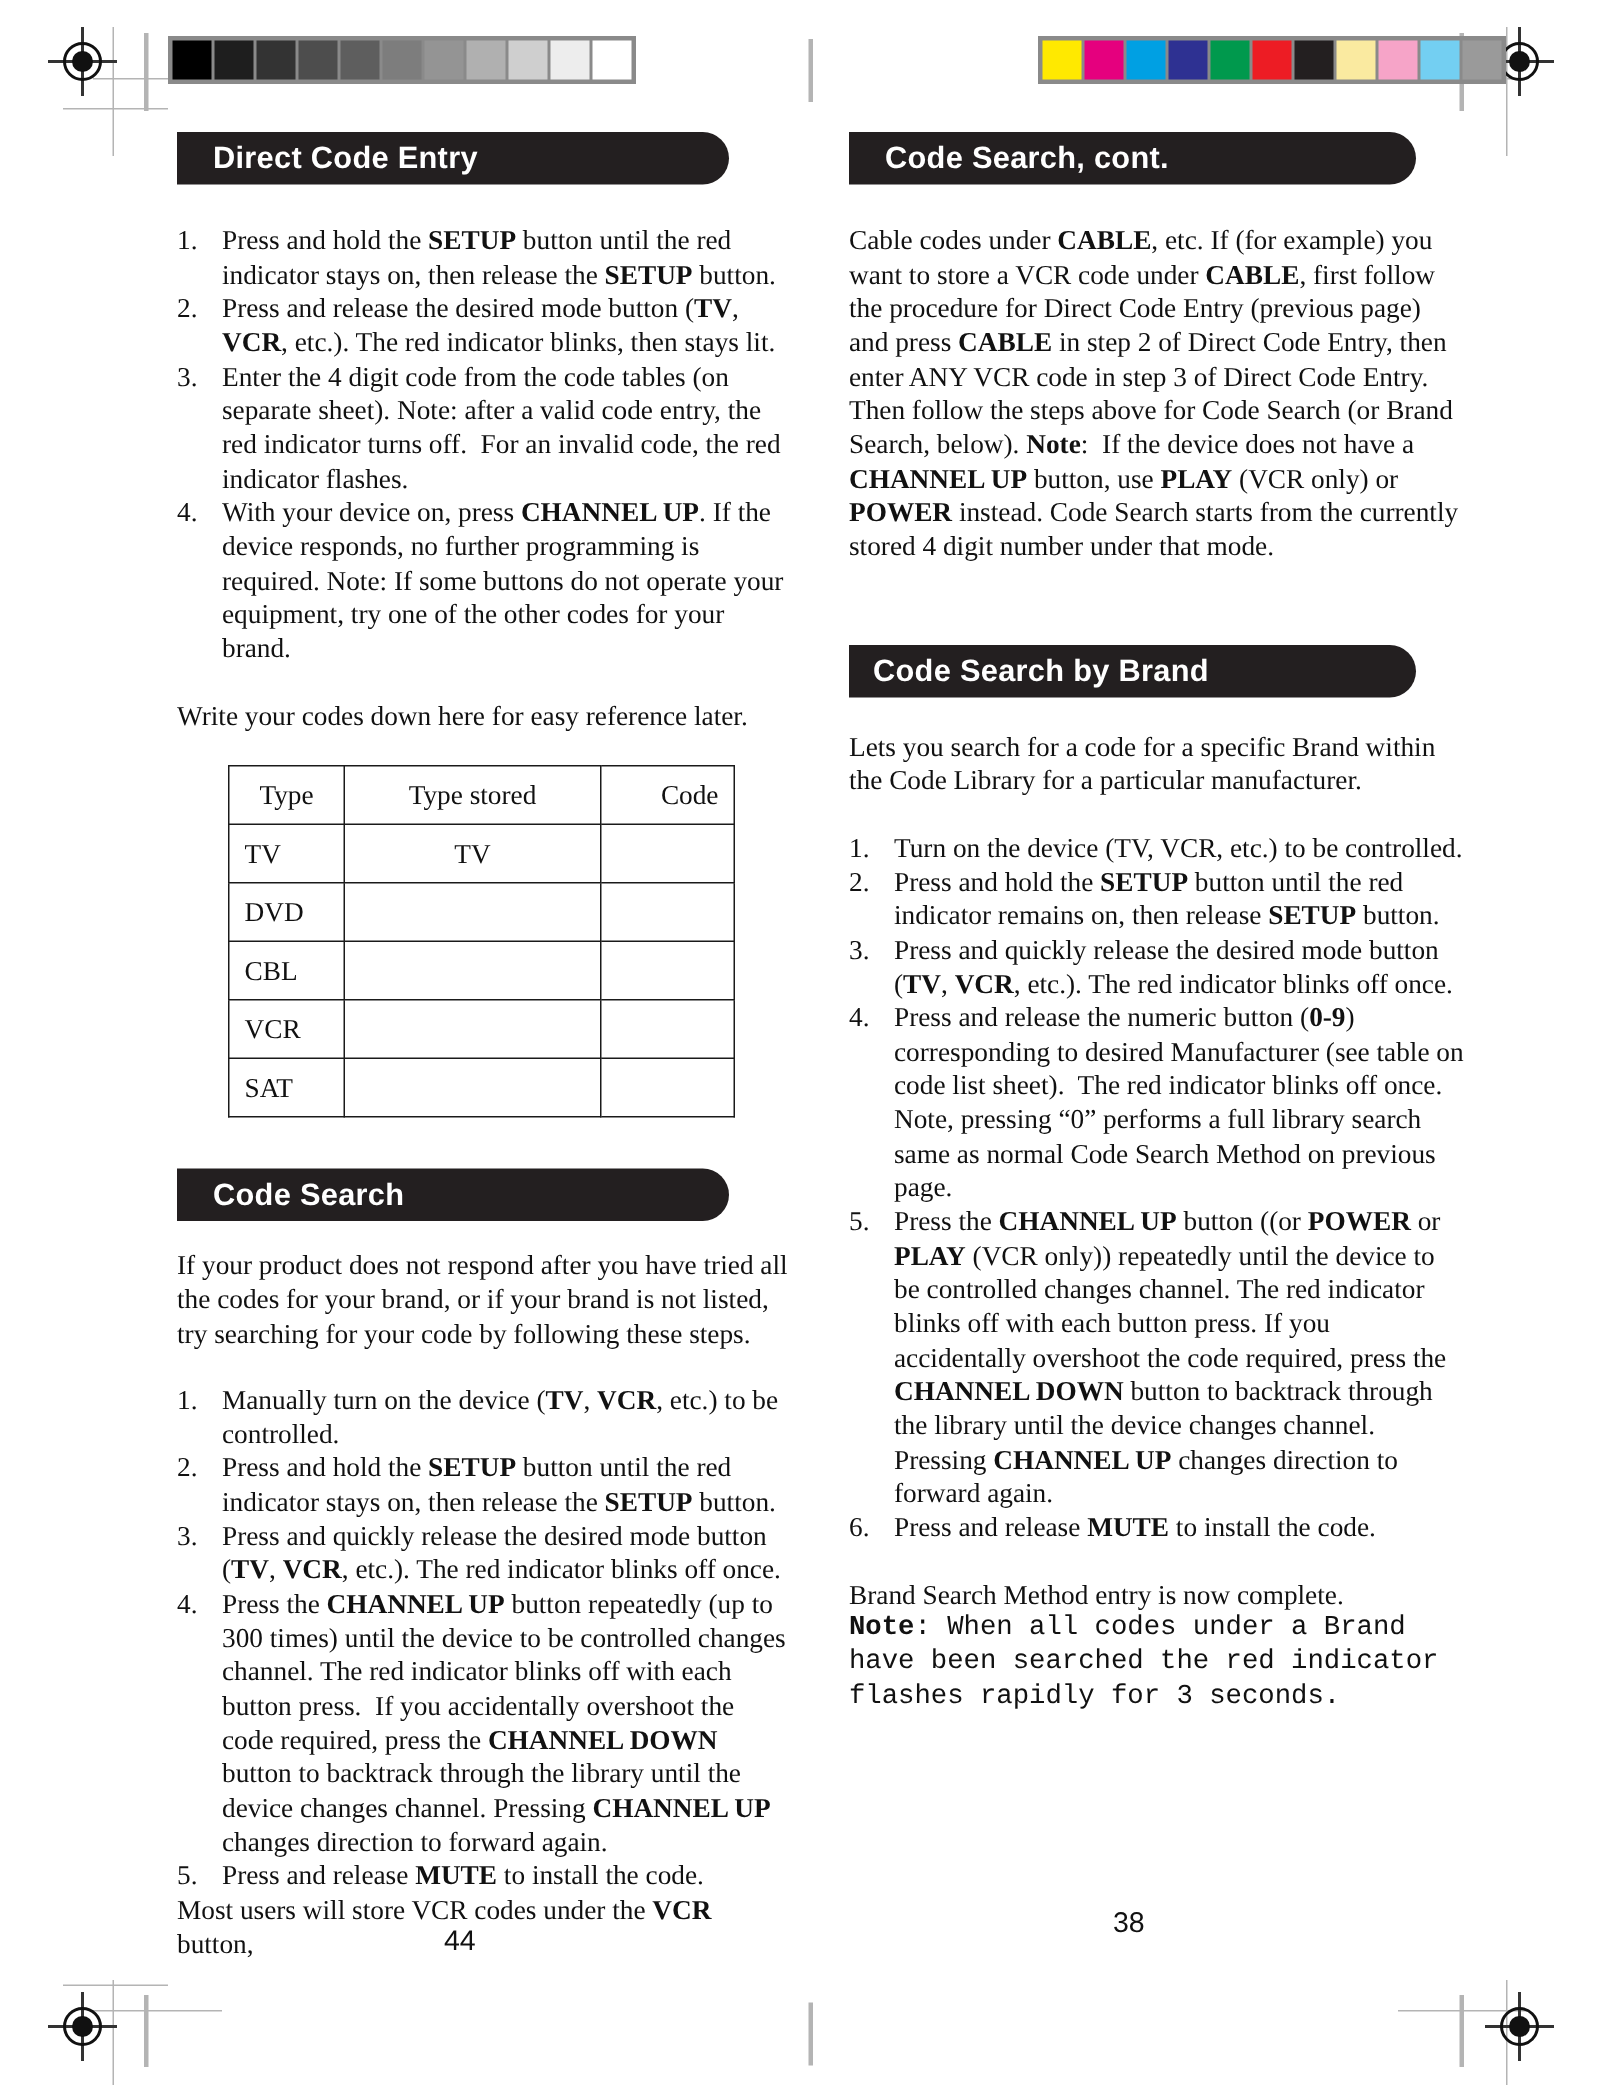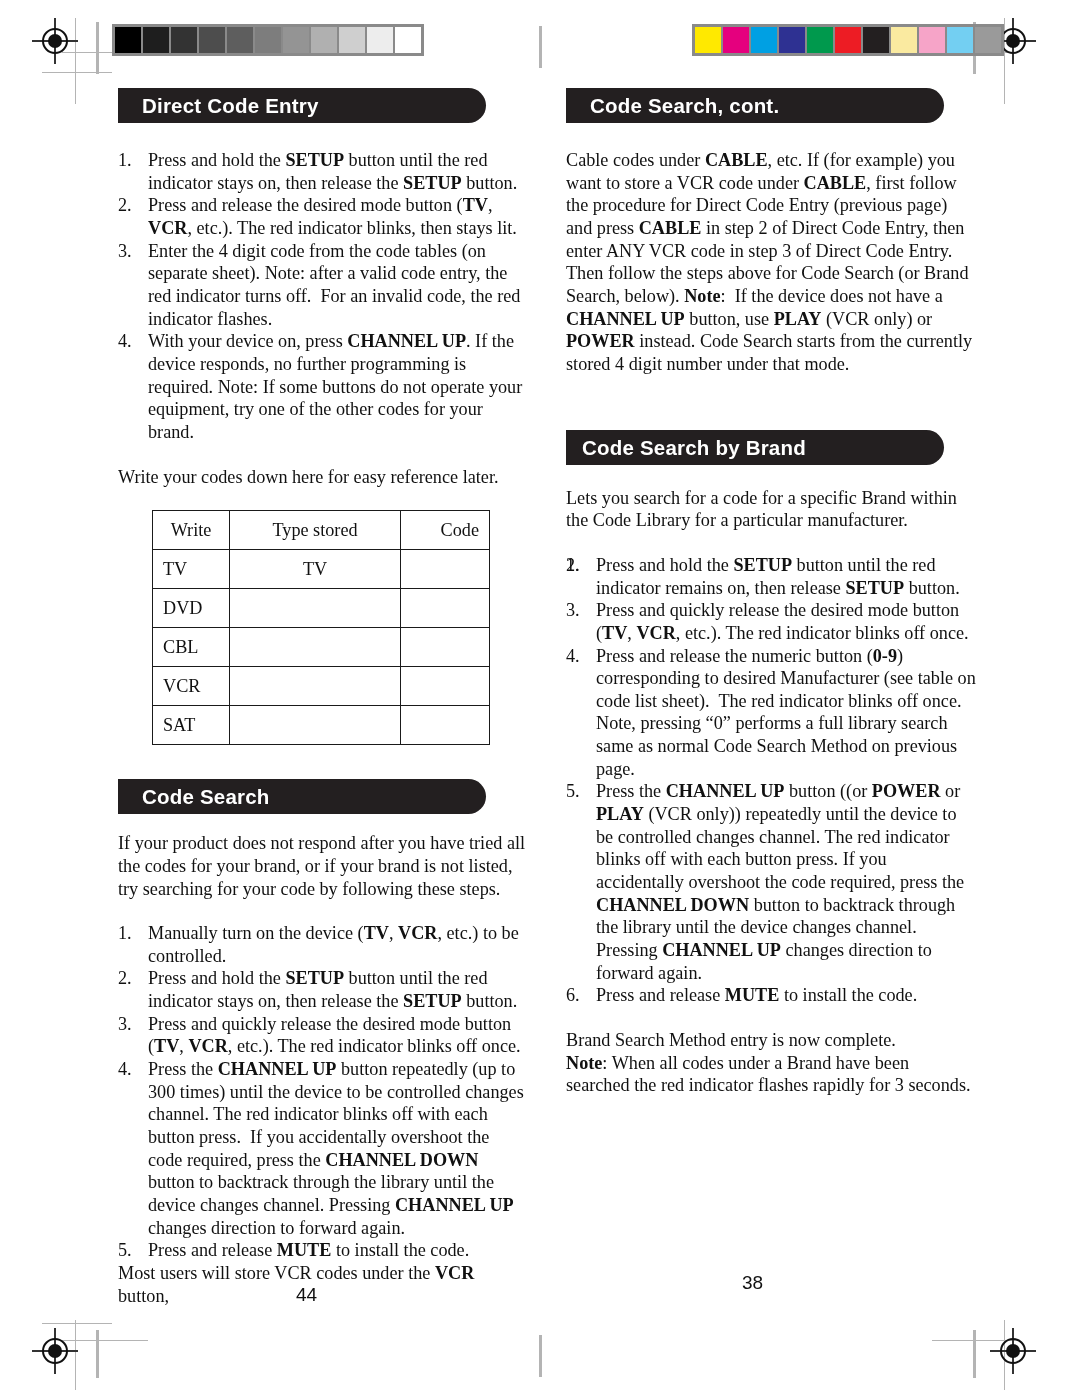--- a/index.html
+++ b/index.html
@@ -95,21 +95,21 @@
   }
   .banner.narrow { width: 368px; }
   .banner.wide   { width: 378px; }
 
   p.para {
     margin: 0 0 0 0;
     font-size: 18.2px;
     line-height: 1.245;
     text-align: left;
   }
-  p.para + p.para { margin-top: 14px; }
+  p.para + p.para { margin-top: 14px; font-family: Liberation Mono, monospace; }
 
   ol.steps {
     list-style: none;
     margin: 0;
     padding: 0;
     font-size: 18.2px;
     line-height: 1.245;
   }
   ol.steps > li {
     position: relative;
@@ -261,21 +261,21 @@
     </li>
   </ol>
 
   <div class="gap-md"></div>
   <p class="para">Write your codes down here for easy reference later.</p>
   <div class="gap-md"></div>
 
   <table class="codes">
     <thead>
       <tr>
-        <td class="c-type">Write</td>
+        <td class="c-type">Type</td>
         <td class="c-stored">Type stored</td>
         <td class="c-code">Code</td>
       </tr>
     </thead>
     <tbody>
       <tr>
         <td class="c-type">TV</td>
         <td class="c-stored">TV</td>
         <td class="c-code"></td>
       </tr>
@@ -344,20 +344,21 @@
   <div style="height:54px;"></div>
 
   <div class="banner wide" style="margin-bottom:22px;padding-left:16px;">Code Search by Brand</div>
 
   <p class="para">Lets you search for a code for a specific Brand within the Code Library for a particular manufacturer.</p>
   <div class="gap-md"></div>
 
   <ol class="steps">
     <li>
       <span class="num">1.</span>
+      <span>Turn on the device (TV, VCR, etc.) to be controlled.</span>
     </li>
     <li>
       <span class="num">2.</span>
       <span>Press and hold the <b>SETUP</b> button until the red indicator remains on, then release <b>SETUP</b> button.</span>
     </li>
     <li>
       <span class="num">3.</span>
       <span>Press and quickly release the desired mode button (<b>TV</b>, <b>VCR</b>, etc.). The red indicator blinks off once.</span>
     </li>
     <li>

